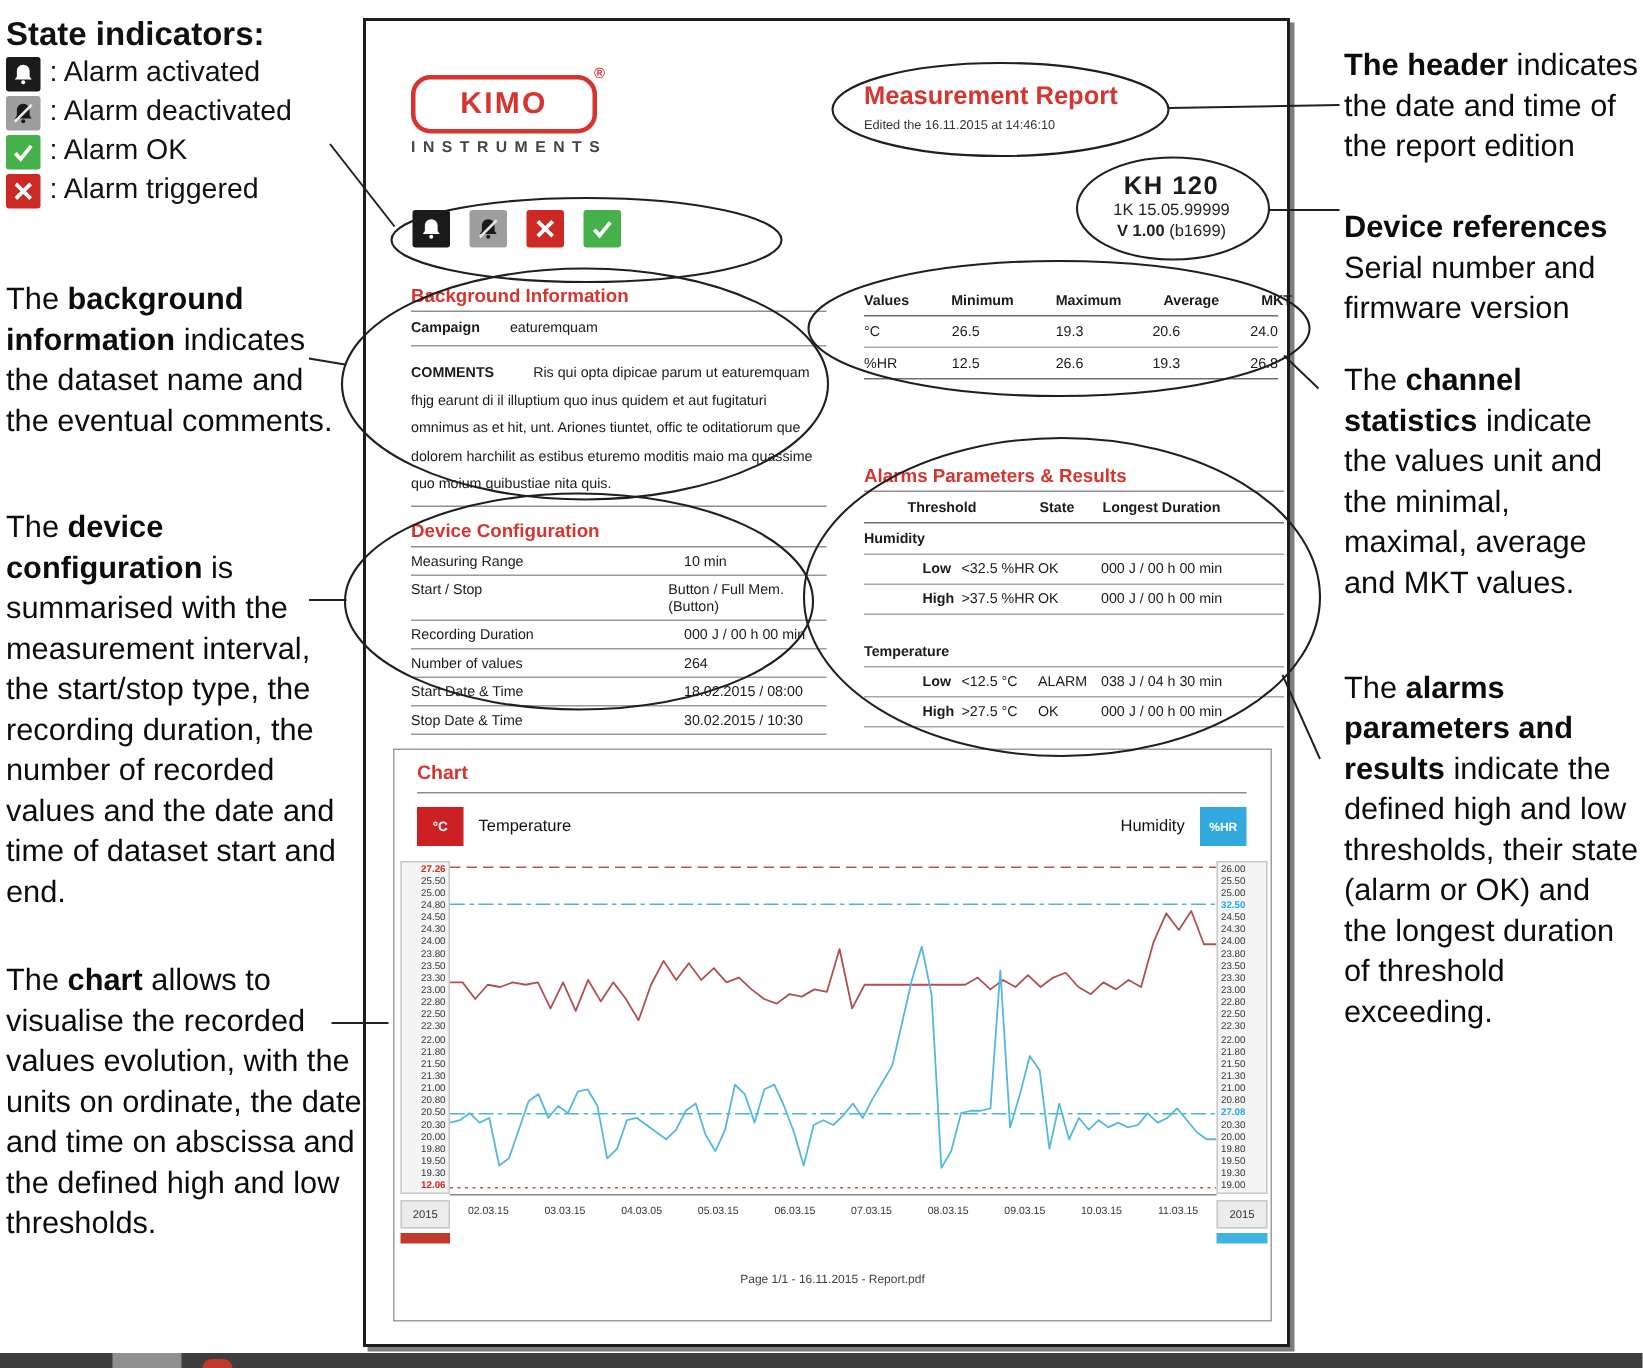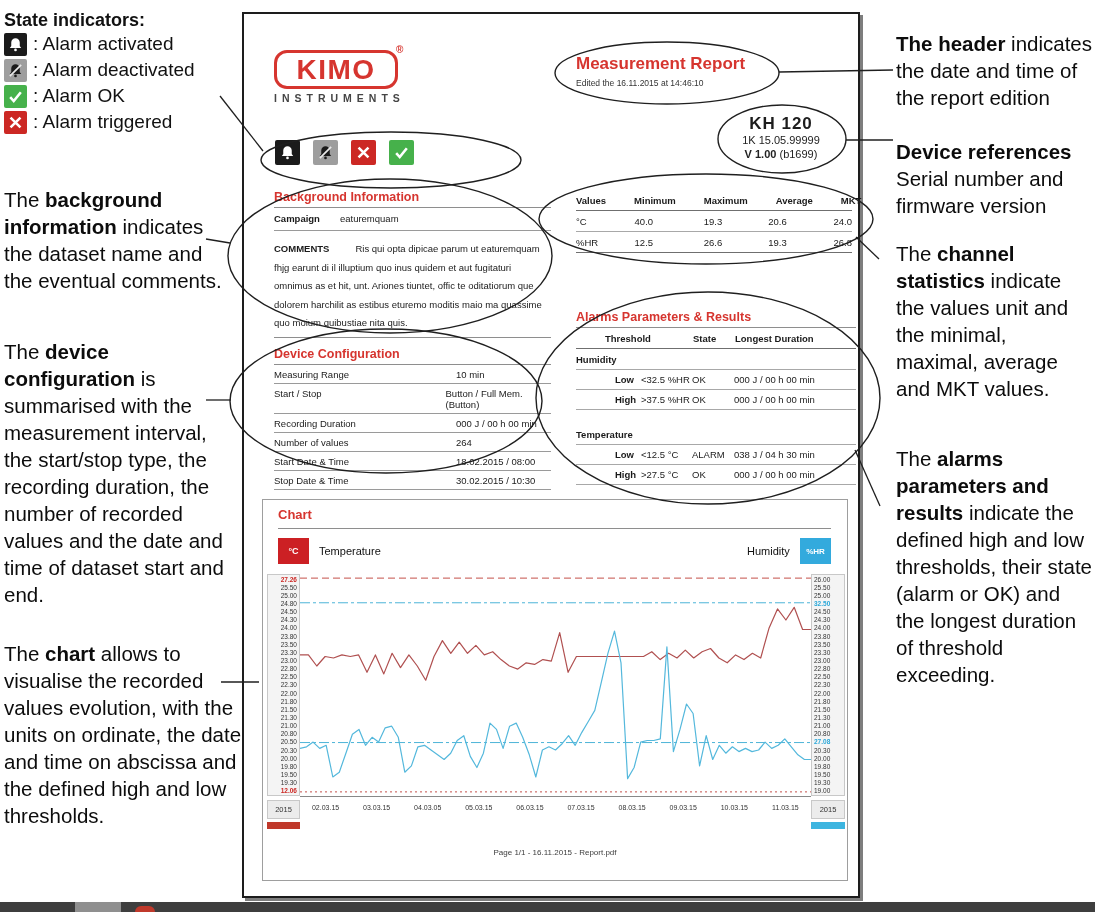--- a/index.html
+++ b/index.html
@@ -2,34 +2,34 @@
 <html><head>
 <meta charset="utf-8">
 <style>
   html,body{margin:0;padding:0;}
   body{width:1095px;height:912px;background:#fff;font-family:"Liberation Sans",sans-serif;color:#111;overflow:hidden;position:relative;}
   .abs{position:absolute;}
   .b{font-weight:bold;}
 
   
   .ann{font-size:20.5px;line-height:27px;color:#0c0c0c;}
-  .ann-title{font-weight:bold;font-size:18px;}
+  .ann-title{font-weight:bold;font-size:22px;}
   .st-row{display:flex;align-items:center;height:26px;gap:6px;font-size:19px;}
   .ic{width:23px;height:23px;border-radius:2px;display:inline-flex;align-items:center;justify-content:center;flex:0 0 auto;}
   .ic svg{width:17px;height:17px;display:block;}
   .ic-on{background:#1b1b1b;}
   .ic-off{background:#9e9e9e;}
   .ic-ok{background:#46b14b;}
   .ic-ko{background:#cc2824;}
   .report .ic{width:25px;height:25px;}
 
   
   .report{left:242px;top:12px;width:614px;height:882px;background:#fff;border:2px solid #1d1d1d;box-shadow:3px 3px 0 #7e7e7e;}
   .logo-box{left:30px;top:36px;width:118px;height:33px;border:3px solid #d6352f;border-radius:13px;display:flex;align-items:center;justify-content:center;}
-  .logo-box .brand{color:#d6352f;font-weight:bold;font-size:28px;letter-spacing:1.5px;}
+  .logo-box .brand{color:#d6352f;font-weight:bold;font-size:20px;letter-spacing:1.5px;}
   .logo-reg{left:152px;top:30px;color:#d6352f;font-size:10px;font-weight:bold;}
   .logo-sub{left:30px;top:78px;width:130px;font-size:10.5px;letter-spacing:5px;color:#454545;font-weight:bold;}
   .rep-icons{left:31px;top:126px;display:flex;gap:13px;}
   .rep-title{left:332px;top:40px;font-size:17px;font-weight:bold;color:#d6352f;}
   .rep-edited{left:332px;top:64px;font-size:8.5px;color:#333;}
   .dev-ref{left:462px;top:100px;width:150px;text-align:center;}
   .dev-ref .model{font-size:17px;font-weight:bold;letter-spacing:1px;color:#1c1c1c;}
   .dev-ref .serial,.dev-ref .fw{font-size:11px;color:#222;line-height:13.5px;}
   .sec-title{font-size:12.5px;font-weight:bold;color:#d6352f;padding-bottom:3px;border-bottom:1.5px solid #8e8e8e;}
   .sec{font-size:9.5px;color:#1a1a1a;}
@@ -201,21 +201,21 @@
   <div class="abs sec sec-ch">
     <div class="tbl-head">
       <span class="ch-c0">Values</span>
       <span class="ch-c1">Minimum</span>
       <span class="ch-c2">Maximum</span>
       <span class="ch-c3">Average</span>
       <span class="ch-c4">MKT</span>
     </div>
     <div class="tbl-row">
       <span class="ch-c0">°C</span>
-      <span class="ch-c1">40.0</span>
+      <span class="ch-c1">26.5</span>
       <span class="ch-c2">19.3</span>
       <span class="ch-c3">20.6</span>
       <span class="ch-c4">24.0</span>
     </div>
     <div class="tbl-row" style="border-bottom:1.5px solid #6f6f6f;">
       <span class="ch-c0">%HR</span>
       <span class="ch-c1">12.5</span>
       <span class="ch-c2">26.6</span>
       <span class="ch-c3">19.3</span>
       <span class="ch-c4">26.8</span>

